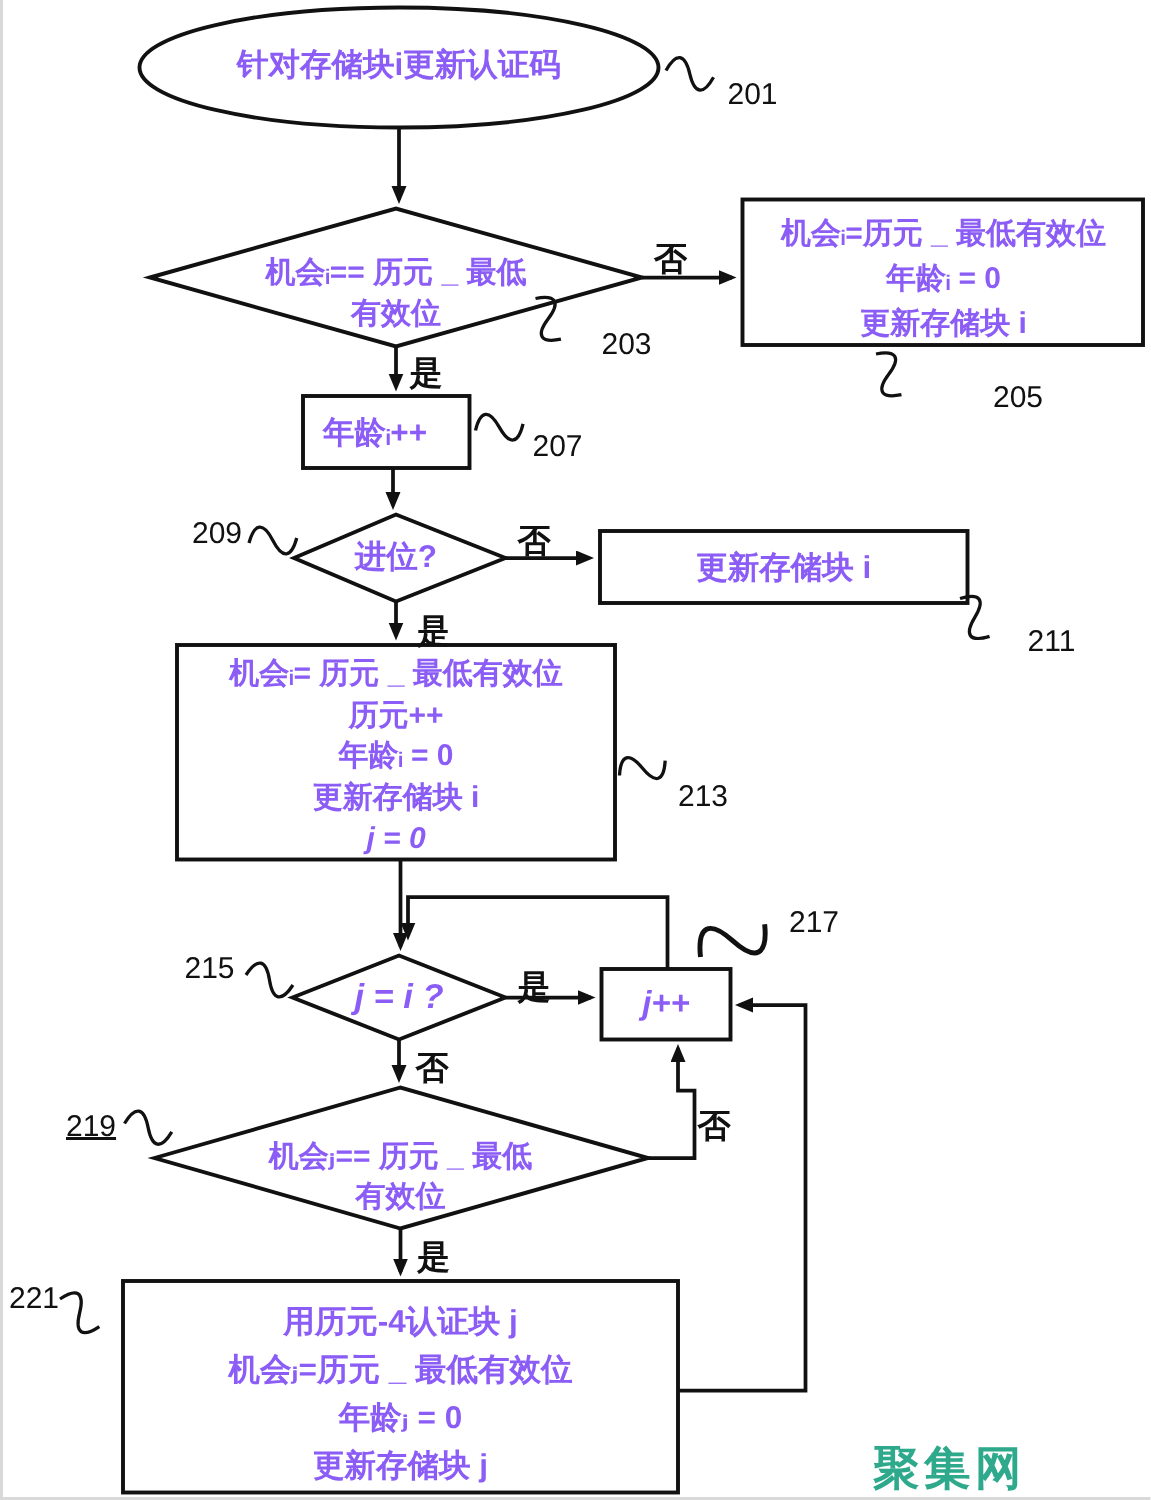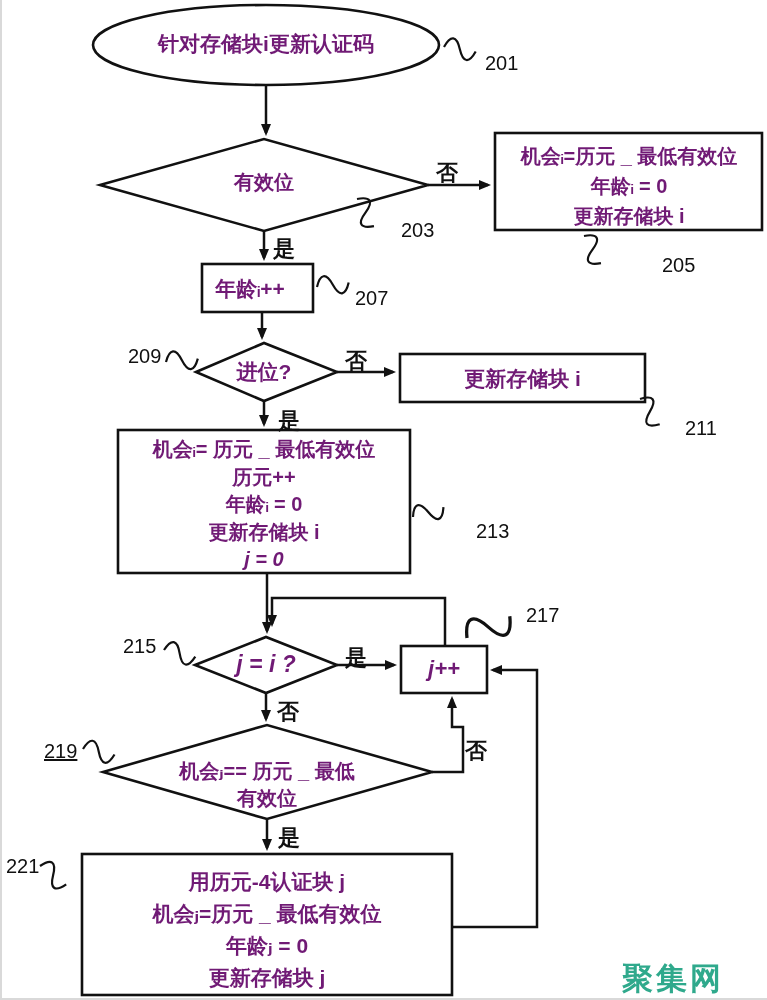--- a/index.html
+++ b/index.html
@@ -7,21 +7,21 @@
     position:relative;
     width:767px;height:1000px;
     background:#ffffff;
     overflow:hidden;
     font-family:"Liberation Sans","DejaVu Sans",sans-serif;
     box-shadow:inset 2px -2px 0 #d9d9d9;
   }
   svg.shapes{position:absolute;left:0;top:0;}
   .txt{
     position:absolute;
-    color:#701a75;
+    color:#8b5cf6;
     font-weight:700;
     text-align:center;
     white-space:nowrap;
     line-height:1;
   }
   .multi{line-height:inherit;}
   .ref{
     position:absolute;
     color:#111;
     font-weight:400;
@@ -109,20 +109,21 @@
       <path transform="translate(164,650) rotate(12)" d="M0,0 C5,-13 11,-13 16,0 C21,13 27,13 32,0"></path>
       <path transform="translate(467,638) rotate(-27) scale(1.5)" d="M0,0 C5,-13 11,-13 16,0 C21,13 27,13 32,0"></path>
       <path transform="translate(83,749) rotate(10)" d="M0,0 C5,-13 11,-13 16,0 C21,13 27,13 32,0"></path>
       <path transform="translate(40,866) rotate(35)" d="M0,0 C5,-13 11,-13 16,0 C21,13 27,13 32,0"></path>
     </g>
   </svg>
 
   <div class="txt" style="left:116px;top:33px;width:300px;font-size:21px;">针对存储块i更新认证码</div>
 
   <div class="txt multi" style="left:114px;top:169px;width:300px;font-size:20px;line-height:27px;">
+    <div>机会ᵢ== 历元 _ 最低</div>
     <div>有效位</div>
   </div>
 
   <div class="txt multi" style="left:497px;top:141px;width:264px;font-size:20px;line-height:30px;">
     <div>机会ᵢ=历元 _ 最低有效位</div>
     <div>年龄ᵢ = 0</div>
     <div>更新存储块 i</div>
   </div>
 
   <div class="txt" style="left:202px;top:278px;width:96px;font-size:21px;">年龄ᵢ++</div>
@@ -163,21 +164,21 @@
   <div class="branch" style="left:277px;top:697px;">否</div>
   <div class="branch" style="left:465px;top:736px;">否</div>
   <div class="branch" style="left:278px;top:823px;">是</div>
 
   <div class="ref" style="left:485px;top:52px;">201</div>
   <div class="ref" style="left:401px;top:219px;">203</div>
   <div class="ref" style="left:662px;top:254px;">205</div>
   <div class="ref" style="left:355px;top:287px;">207</div>
   <div class="ref" style="left:128px;top:345px;">209</div>
   <div class="ref" style="left:685px;top:417px;">211</div>
-  <div class="ref" style="left:476px;top:520px;">213</div>
+  <div class="ref" style="left:452px;top:520px;">213</div>
   <div class="ref" style="left:123px;top:635px;">215</div>
   <div class="ref" style="left:526px;top:604px;">217</div>
   <div class="ref" style="left:44px;top:740px;text-decoration:underline;">219</div>
   <div class="ref" style="left:6px;top:855px;">221</div>
 
-  <div id="watermark" style="color: rgb(47, 169, 140); margin-left: 40px;">聚集网</div>
+  <div id="watermark" style="color: rgb(47, 169, 140);">聚集网</div>
 
 </div>
 
 </body></html>

